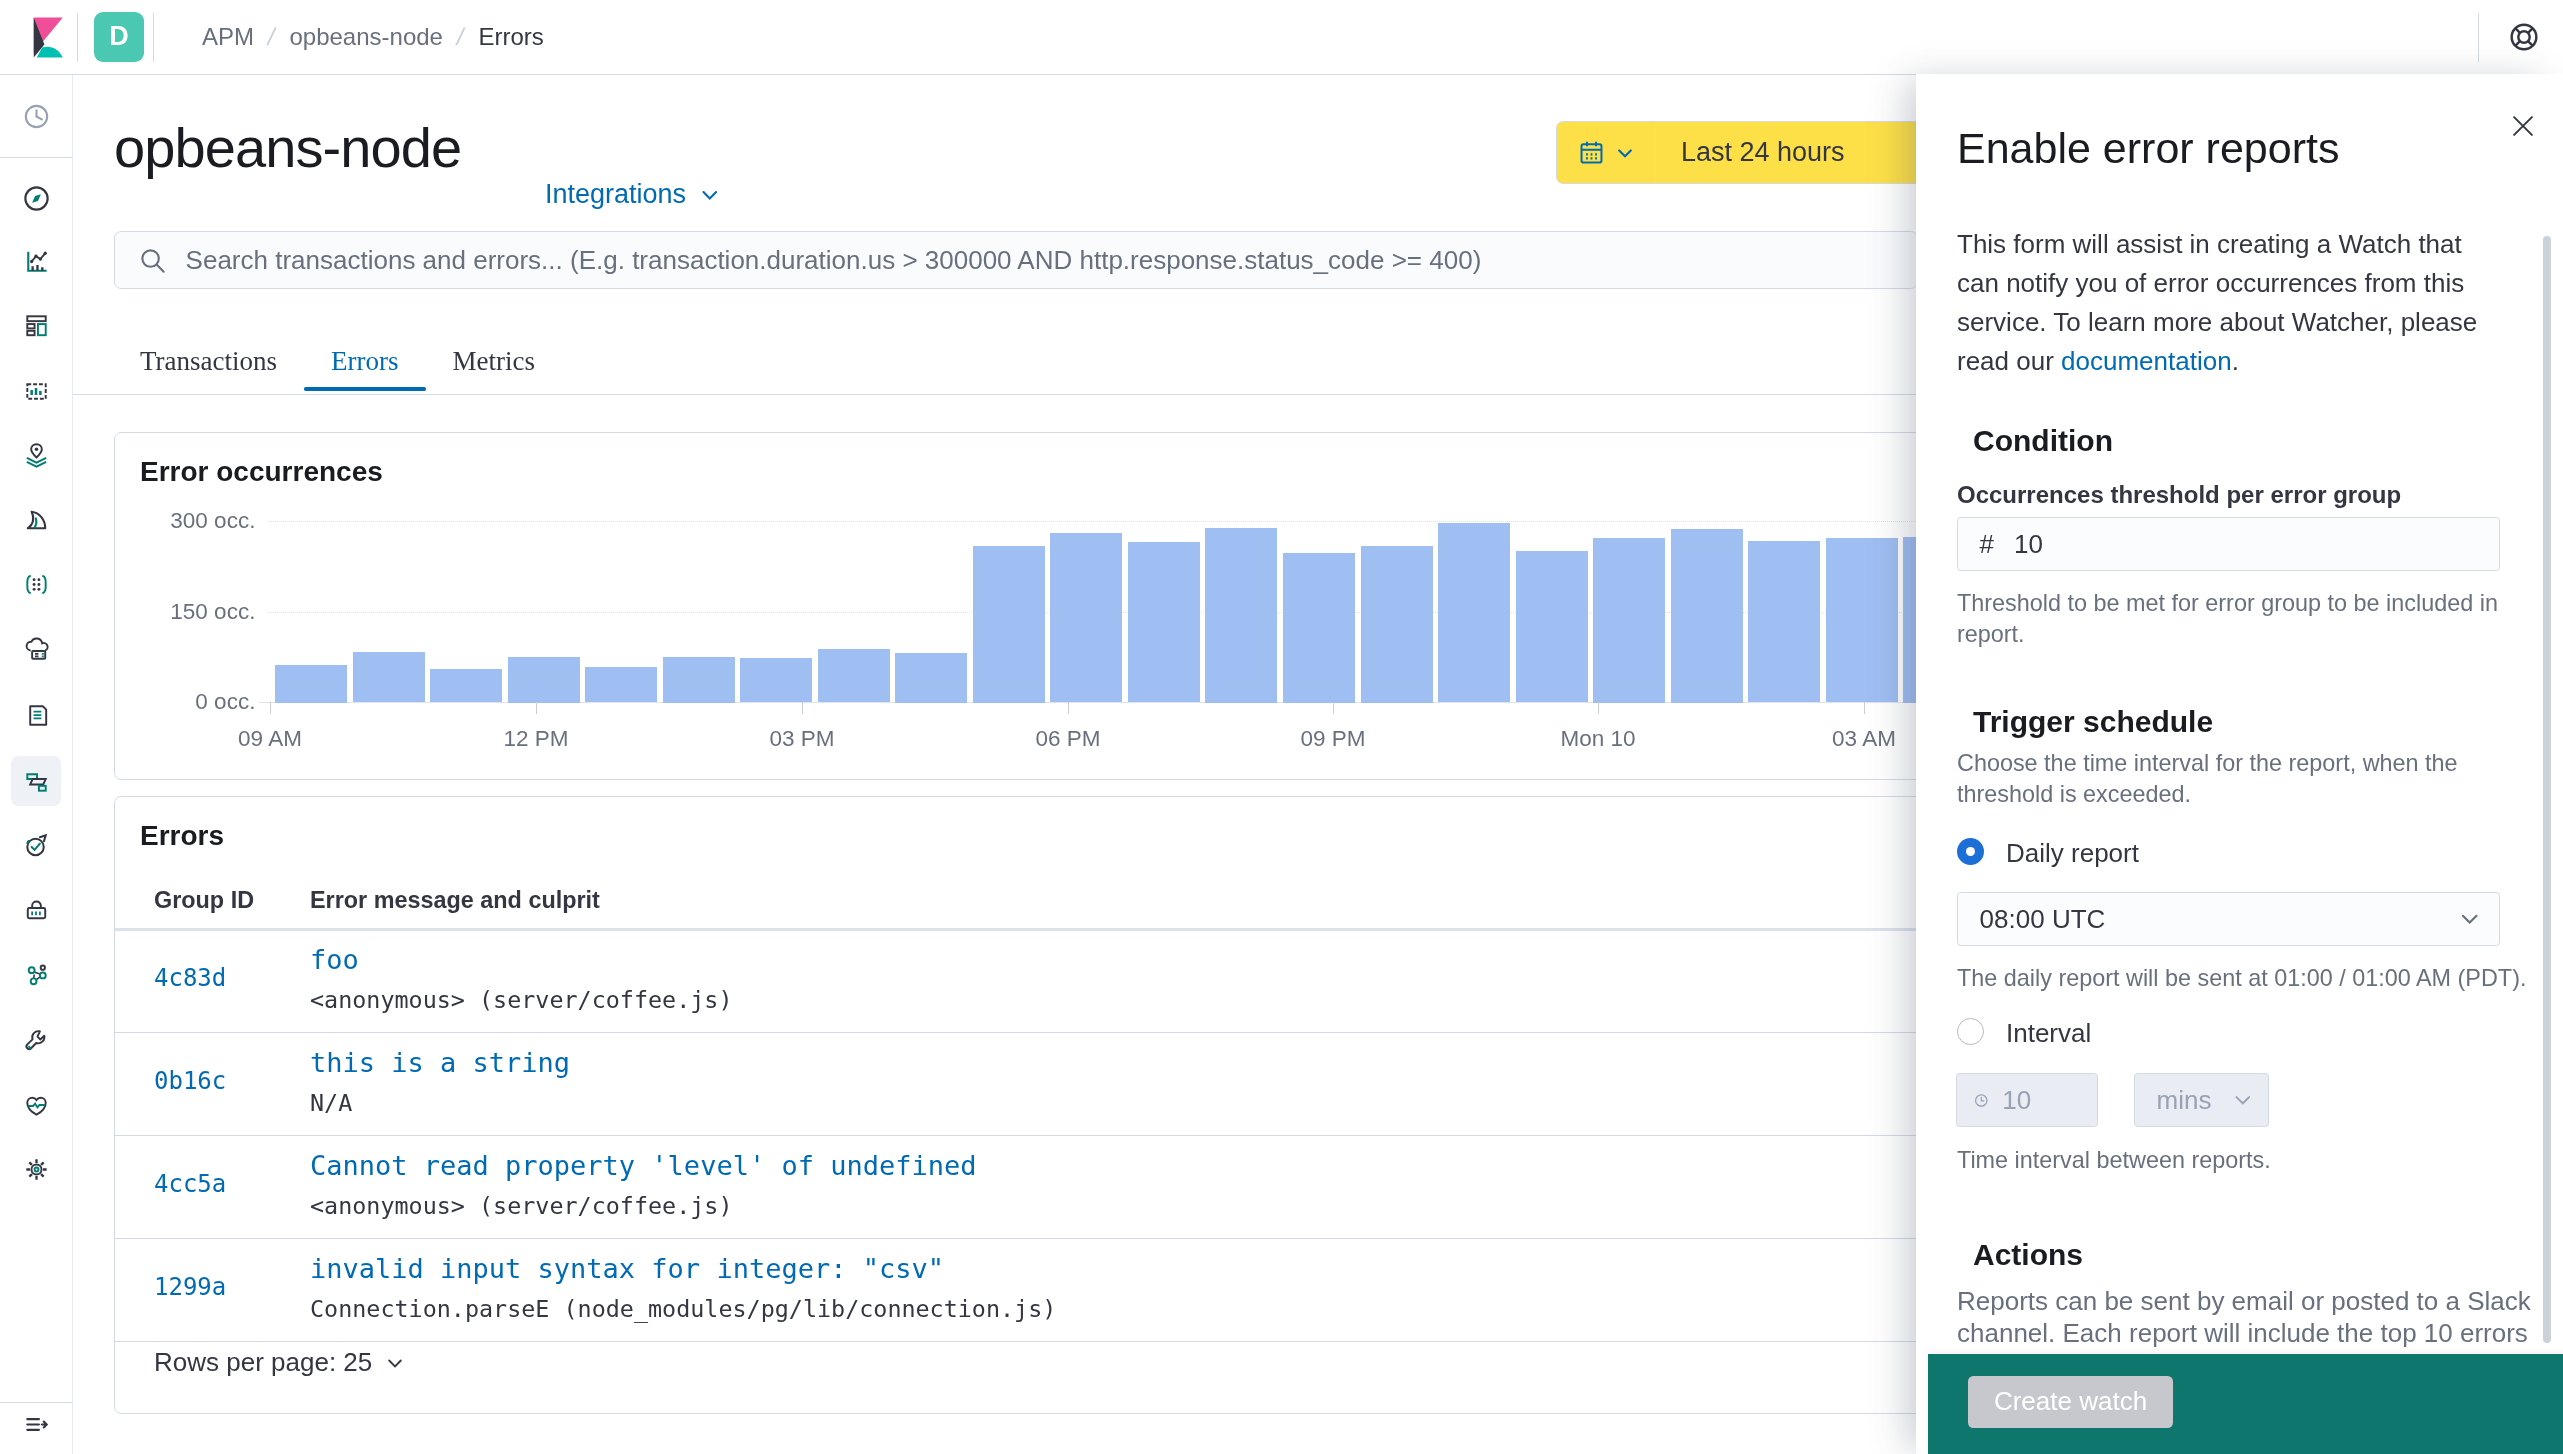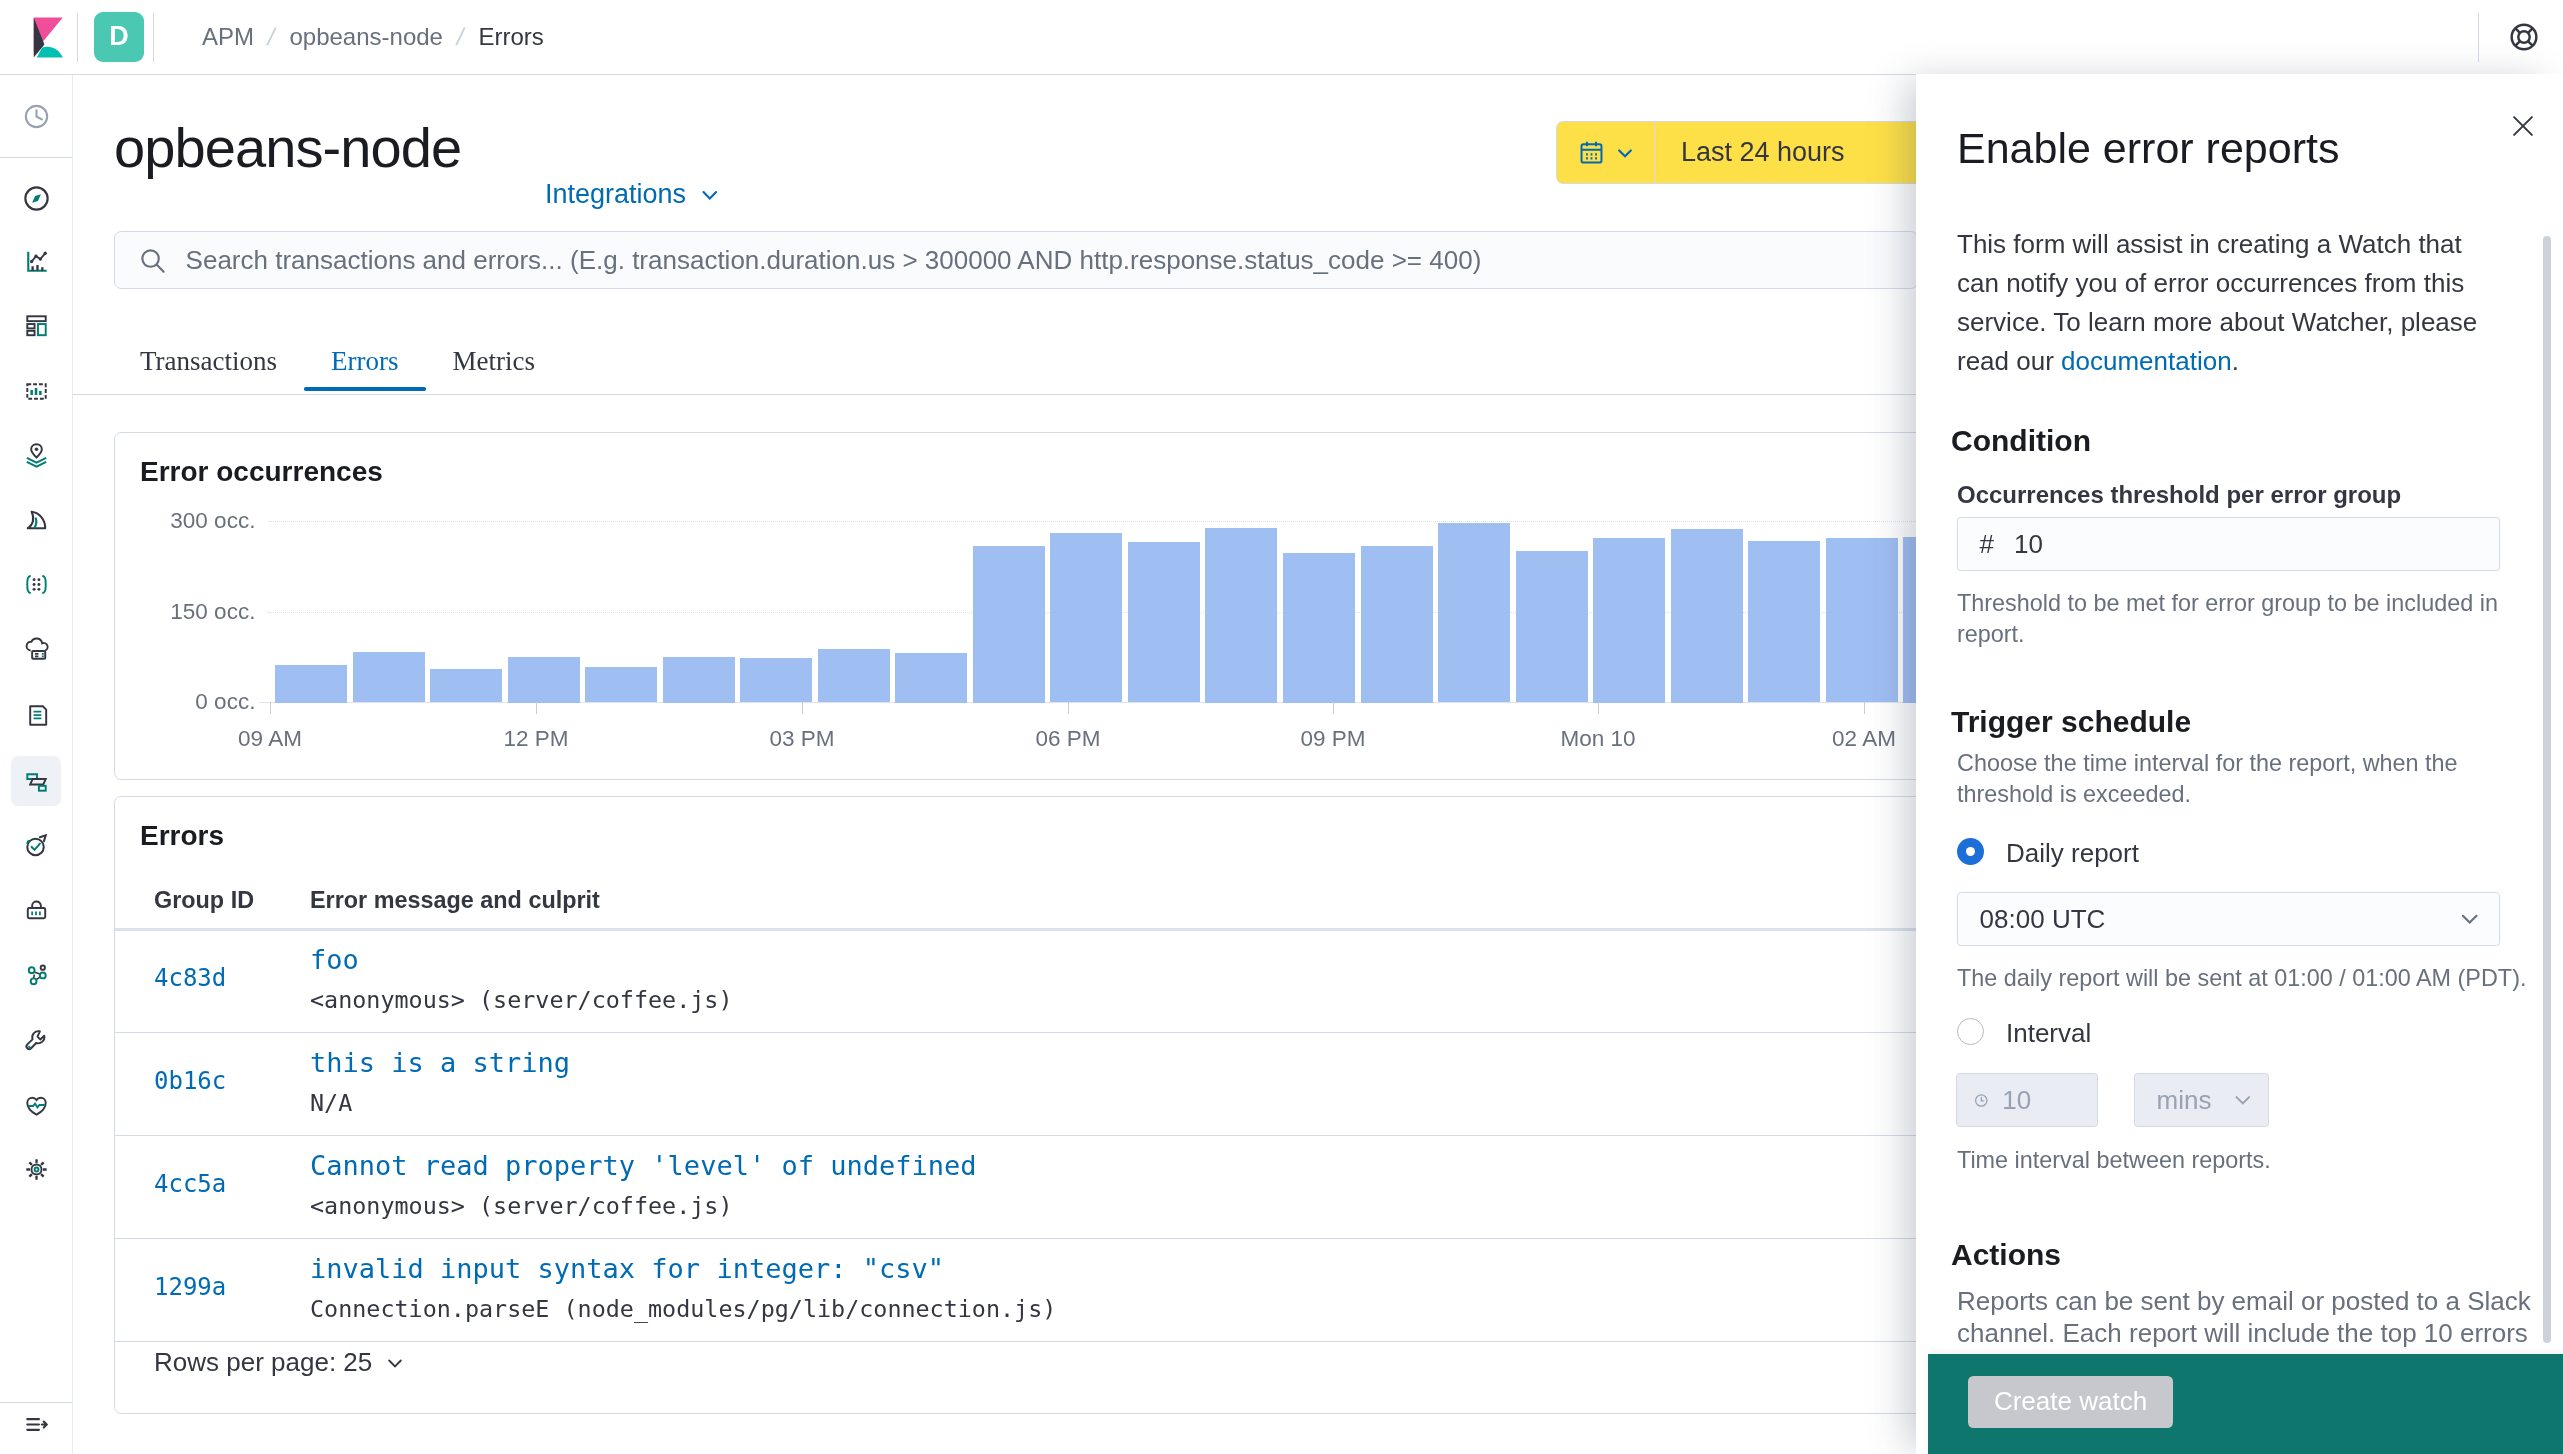--- a/index.html
+++ b/index.html
@@ -68,21 +68,21 @@
        font-size:23.4px;color:#343741;white-space:nowrap;}
   #pagination{position:absolute;left:39px;top:550px;display:flex;align-items:center;gap:12.6px;
        font-size:26px;color:#343741;cursor:pointer;}
   
   #flyout{position:absolute;left:1916px;top:74px;width:647px;height:1381px;background:#fff;z-index:40;
       box-shadow:-16px 0 36px -7.2px rgba(60,70,90,.28);}
   #flyout-close{position:absolute;left:591px;top:36px;width:32px;height:32px;cursor:pointer;}
   #flyout-title{position:absolute;left:41px;top:50px;font-size:43px;color:#1a1c21;}
   #flyout-intro{position:absolute;left:41px;top:151px;width:548px;font-size:26px;line-height:39px;color:#343741;}
   a.link{color:#006bb4;text-decoration:none;cursor:pointer;}
-  .f-h3{position:absolute;left:35px;font-size:30px;font-weight:bold;color:#1a1c21;}
+  .f-h3{position:absolute;left:57px;font-size:30px;font-weight:bold;color:#1a1c21;}
   .f-label{position:absolute;left:41px;font-size:24px;font-weight:bold;color:#343741;}
   .f-help{position:absolute;left:41px;font-size:23.4px;line-height:31px;color:#69707d;width:586px;}
   .f-input{position:absolute;left:41px;width:541px;height:52px;background:#fbfcfd;border:0.9px solid #d3dae6;
       border-radius:3.6px;display:flex;align-items:center;}
   .f-input input{border:none;outline:none;background:transparent;font-size:26px;color:#343741;width:100%;
       font-family:"Liberation Sans","DejaVu Sans",sans-serif;}
   .prefix{font-size:26px;color:#343741;padding:0 18px 0 21.6px;}
   .f-select{cursor:pointer;}
   .f-select .sel-text{font-size:26px;color:#343741;padding-left:21.6px;flex:1;}
   .radio{position:absolute;left:41px;width:27px;height:27px;border-radius:50%;box-sizing:border-box;}
@@ -346,21 +346,21 @@
       <div class="xlab" style="left: 421px;">12 PM</div>
       <div class="xtick" style="left: 687px;"></div>
       <div class="xlab" style="left: 687px;">03 PM</div>
       <div class="xtick" style="left: 953px;"></div>
       <div class="xlab" style="left: 953px;">06 PM</div>
       <div class="xtick" style="left: 1218px;"></div>
       <div class="xlab" style="left: 1218px;">09 PM</div>
       <div class="xtick" style="left: 1483px;"></div>
       <div class="xlab" style="left: 1483px;">Mon 10</div>
       <div class="xtick" style="left: 1749px;"></div>
-      <div class="xlab" style="left: 1749px;">02 AM</div>
+      <div class="xlab" style="left: 1749px;">03 AM</div>
     </div>
 
   <div id="errors-panel" class="panel">
     <div class="panel-title">Errors</div>
     <div class="th" style="left:39px">Group ID</div>
     <div class="th" style="left:195px">Error message and culprit</div>
     <div id="thead-rule"></div>
     <div id="rows">
         <div class="row">
           <div class="gid">4c83d</div>

